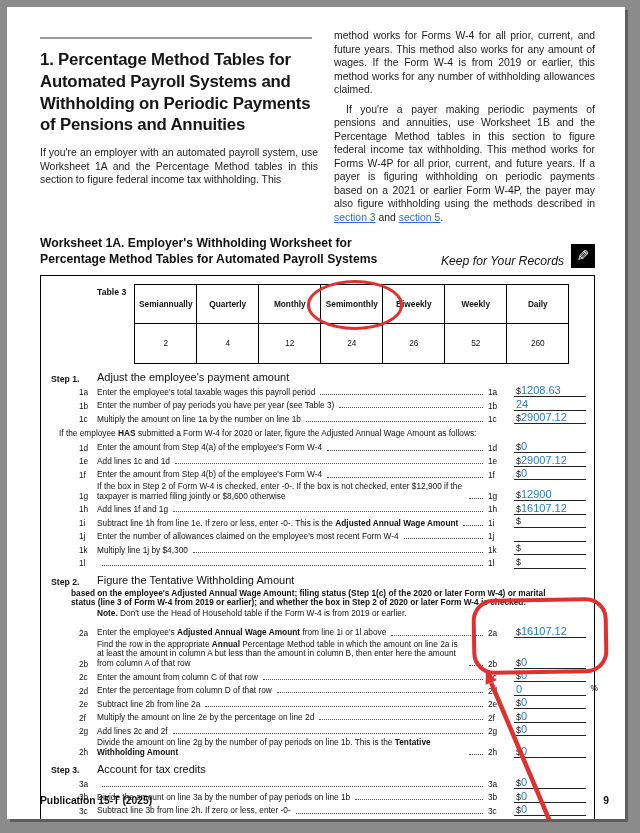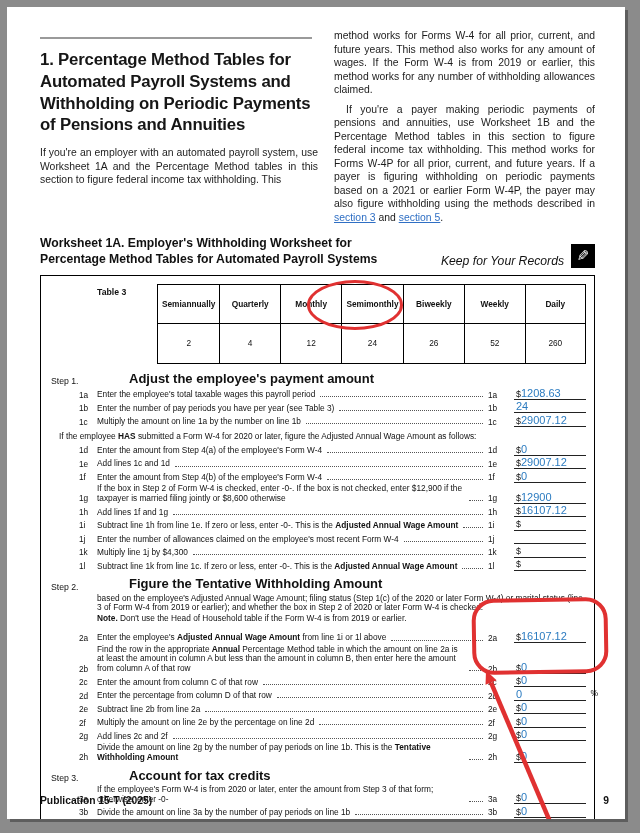--- a/index.html
+++ b/index.html
@@ -29,32 +29,32 @@
   .keep{font-style:italic;font-size:12.2px;margin-right:7px;white-space:nowrap;}
   .pencil{
     width:24px;height:24px;background:#000;color:#fff;flex:none;display:flex;align-items:center;justify-content:center;
     font-size:15px;transform:scaleX(-1);
   }
   
   #wsbox{
     position:relative;margin-top:7px;border:1.3px solid #000;border-bottom-width:3px;
     padding:6px 8px 6px 10px;font-size:8.3px;line-height:1.25;
   }
-  .t3row{display:flex;margin:2px 0 7px 46px;gap:23px;}
+  .t3row{display:flex;margin:2px 0 7px 46px;}
   .t3label{font-weight:bold;font-size:8.7px;margin:3px 8px 0 0;white-space:nowrap;}
   table.t3{border-collapse:collapse;}
   table.t3 th,table.t3 td{border:1px solid #000;width:57px;text-align:center;padding:14px 2px;font-size:8.3px;}
   table.t3 th{font-weight:bold;}
   .step{margin-top:5px;}
   .wrow{display:flex;align-items:flex-end;margin-bottom:1.5px;}
   .wrow.mt7{margin-top:7px;}
   .step-head{margin-bottom:1px;}
-  .slabel{width:46px;flex:none;font-weight:normal;font-size:8.7px;}
-  .sheading{font-weight:bold;font-size:13px;flex:1;margin-left:32px;}
-  .step-subtext{display:block;margin-left:46px;max-width:492px;line-height:1.18;}
+  .slabel{width:46px;flex:none;font-weight:bold;font-size:8.7px;}
+  .sheading{font-weight:normal;font-size:11px;flex:1;}
+  .step-subtext{display:block;margin-left:20px;max-width:492px;line-height:1.18;font-weight:bold;}
   .step-note{display:block;margin-left:46px;line-height:1.2;margin-top:1px;}
   .group-intro{display:block;margin:4px 0 2.5px 8px;}
   .sno{width:18px;flex:none;margin-left:28px;}
   .desc{flex:0 1 auto;line-height:1.18;}
   .leader{flex:1 1 14px;min-width:14px;border-bottom:1.7px dotted #555;margin:0 5px 2.5px 5px;}
   .ref{width:18px;flex:none;margin-right:8px;}
   .val{
     width:72px;flex:none;display:flex;align-items:baseline;border-bottom:1.3px solid #222;
     position:relative;height:12px;padding:0 2px;box-sizing:border-box;
   }
@@ -234,21 +234,20 @@
             <span class="desc"><span>Multiply line 1j by $4,300</span></span>
             <span class="leader"></span>
             <span class="ref">1k</span>
             <span class="val">
               <span class="dol">$</span>
               <span class="v"></span>
             </span>
           </div>
           <div class="wrow">
             <span class="sno">1l</span>
-            <span class="desc"><span>Subtract line 1k from line 1c. If zero or less, enter -0-. This is the </span><b>Adjusted Annual Wage Amount</b></span>
             <span class="leader"></span>
             <span class="ref">1l</span>
             <span class="val">
               <span class="dol">$</span>
               <span class="v"></span>
             </span>
           </div>
         </div>
         <div class="step">
           <div class="wrow step-head">
@@ -339,21 +338,20 @@
             </span>
           </div>
         </div>
         <div class="step">
           <div class="wrow step-head">
             <span class="slabel">Step 3.</span>
             <span class="sheading">Account for tax credits</span>
           </div>
           <div class="wrow">
             <span class="sno">3a</span>
-            <span class="desc"><span>If the employee's Form W-4 is from 2020 or later, enter the amount from Step 3 of that form; otherwise, enter -0-</span></span>
             <span class="leader"></span>
             <span class="ref">3a</span>
             <span class="val">
               <span class="dol">$</span>
               <span class="v">0</span>
             </span>
           </div>
           <div class="wrow">
             <span class="sno">3b</span>
             <span class="desc"><span>Divide the amount on line 3a by the number of pay periods on line 1b</span></span>

